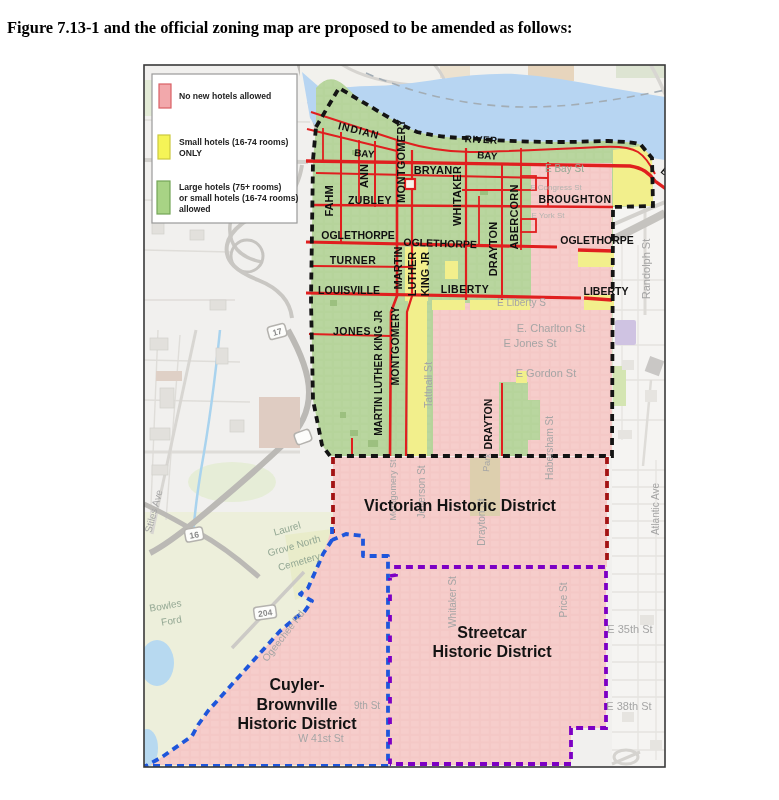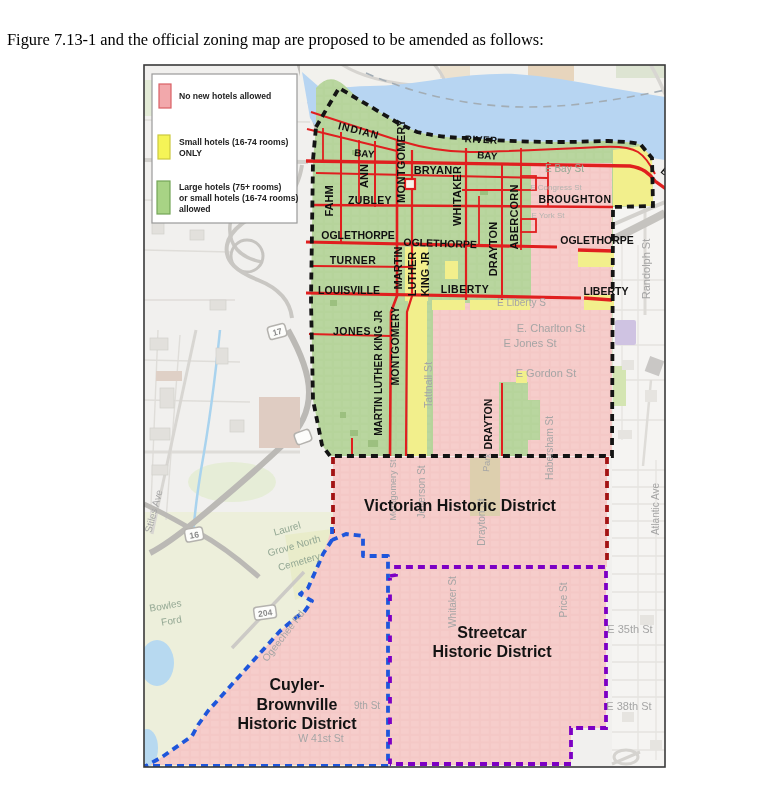--- a/index.html
+++ b/index.html
@@ -1,17 +1,17 @@
 <!DOCTYPE html>
 <html><head>
 <meta charset="utf-8">
 <style>
   html,body{margin:0;padding:0;background:#ffffff;}
   #page{position:relative;width:779px;height:800px;background:#fff;overflow:hidden;}
-  #title{position:absolute;left:7px;top:30px;font-family:"Liberation Serif",serif;font-weight:normal;font-size:16.4px;color:#000;}
+  #title{position:absolute;left:7px;top:18px;font-family:"Liberation Serif",serif;font-weight:bold;font-size:16.4px;color:#000;}
   svg text{font-family:"Liberation Sans",sans-serif;}
   .gry{fill:#a5a5a5;}
   .grn{fill:#94a894;}
 </style>
 </head>
 <body>
 <div id="page">
 
 <div id="title">Figure 7.13-1 and the official zoning map are proposed to be amended as follows:</div>
 <svg width="779" height="800" viewBox="0 0 779 800" style="position:absolute;left:0;top:0;">

